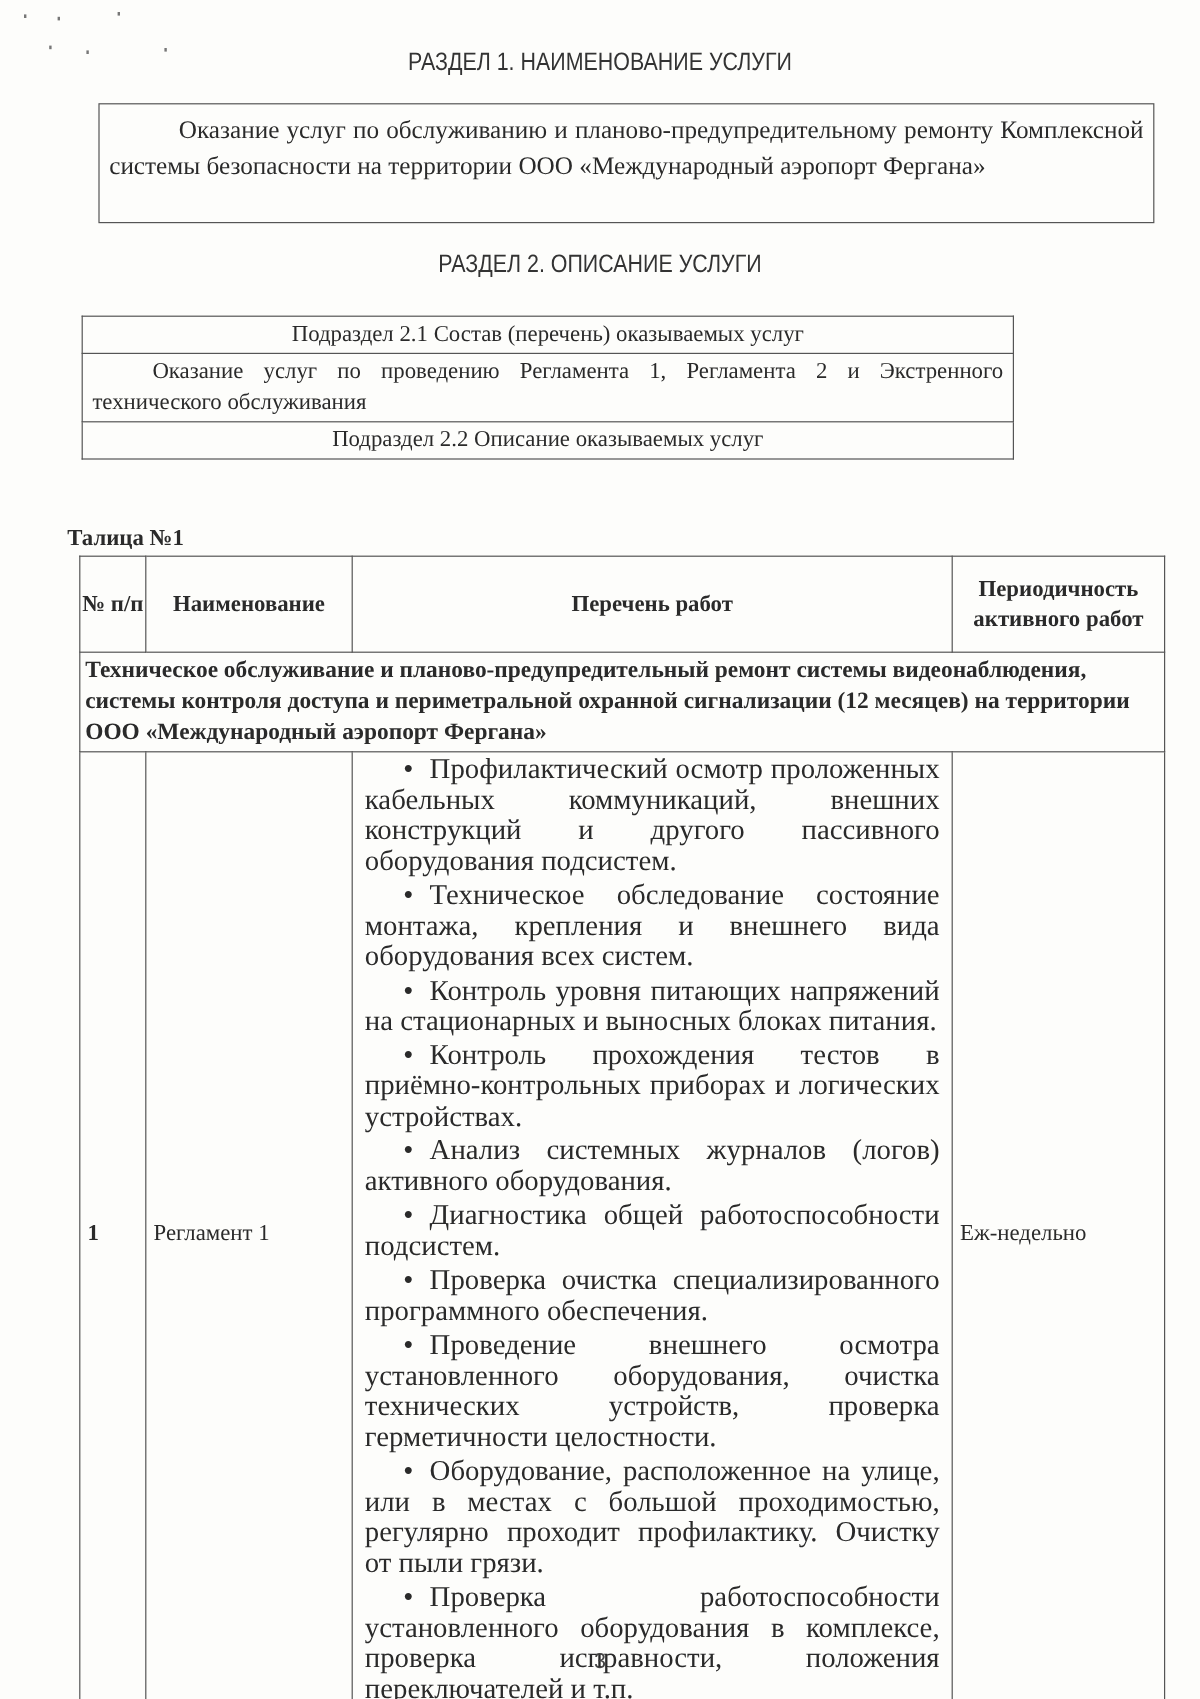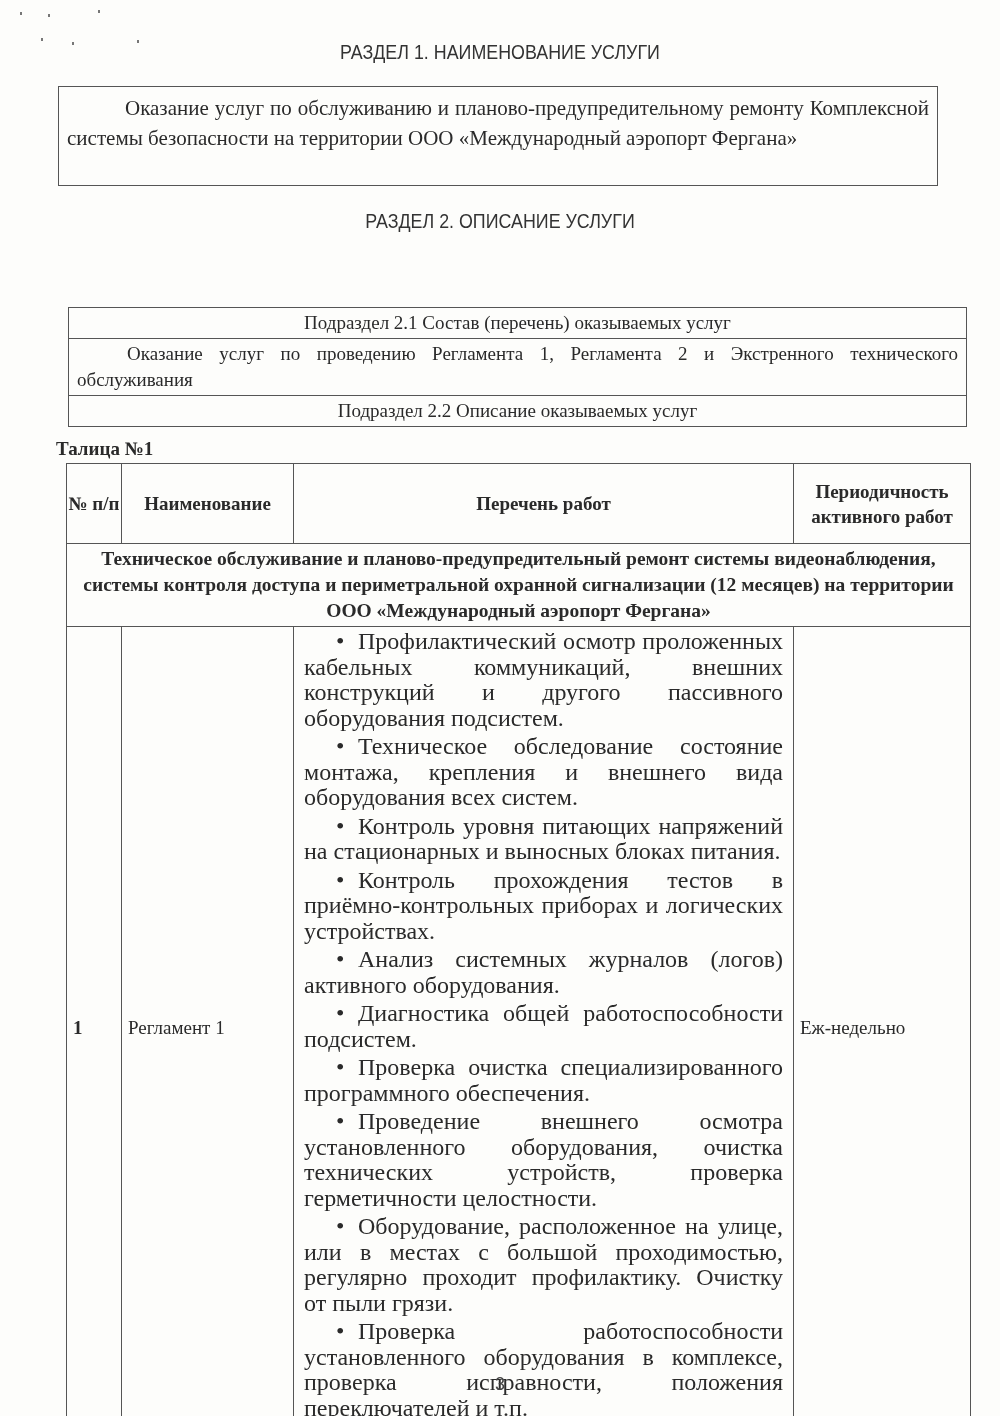--- a/index.html
+++ b/index.html
@@ -7,41 +7,40 @@
     width:1000px; height:1416px; background:#fdfdfb; position:relative; overflow:hidden;
     font-family:"Liberation Serif", serif; color:#2a2a2a;
   }
   .specks span { position:absolute; width:2px; height:3px; background:#777; }
   .sec-title {
     position:absolute; left:0; width:1000px; text-align:center;
     font-family:"Liberation Sans Narrow","Liberation Sans", sans-serif; font-size:21px; color:#333; letter-spacing:0px;
     transform:scaleX(0.85);
   }
   .box1 {
-    position:absolute; left:58px; top:86px; width:880px; height:100px;
+    position:absolute; left:82px; top:86px; width:880px; height:100px;
     border:1.5px solid #555; box-sizing:border-box; padding:6px 8px 0 8px;
     font-size:21px; line-height:30px; text-align:justify; text-align-last:left;
     text-indent:58px;
   }
   table.t2 {
-    position:absolute; left:68px; top:263px; width:899px; border-collapse:collapse;
+    position:absolute; left:68px; top:263px; width:777px; border-collapse:collapse;
     font-size:19px;
-    margin-top:44px;
   }
   table.t2 td { border:1.5px solid #555; padding:2px 8px; line-height:26px; }
   table.t2 td.c { text-align:center; }
   table.t2 td.j { text-indent:50px; text-align:justify; }
   .tcap { position:absolute; left:56px; top:438px; font-weight:bold; font-size:19px; }
   table.t1 {
     position:absolute; left:66px; top:463px; width:904px; border-collapse:collapse;
     table-layout:fixed; font-size:19px;
   }
   table.t1 td { border:1.5px solid #555; vertical-align:middle; }
   table.t1 .hd { font-weight:bold; text-align:center; line-height:25px; }
-  table.t1 .group { font-weight:bold; text-align:center; line-height:26px; padding:2px 4px; font-size:19.5px; }
+  table.t1 .group { font-weight:bold; text-align:left; line-height:26px; padding:2px 4px; font-size:19.5px; }
   .works { padding:2px 10px 4px 10px; vertical-align:top !important; }
   .work { text-align:justify; text-align-last:left; line-height:25.5px; margin:0 0 3px 0; text-indent:32px; font-size:24px; }
   .work .bullet { display:inline-block; width:22px; text-indent:0; }
   .pagenum { position:absolute; left:0; width:1000px; top:1374px; text-align:center; font-family:"Liberation Sans", sans-serif; font-size:18px; color:#444; }
 </style>
 </head>
 <body>
 
 <div class="specks">
   <span style="left:20px;top:12px"></span>

